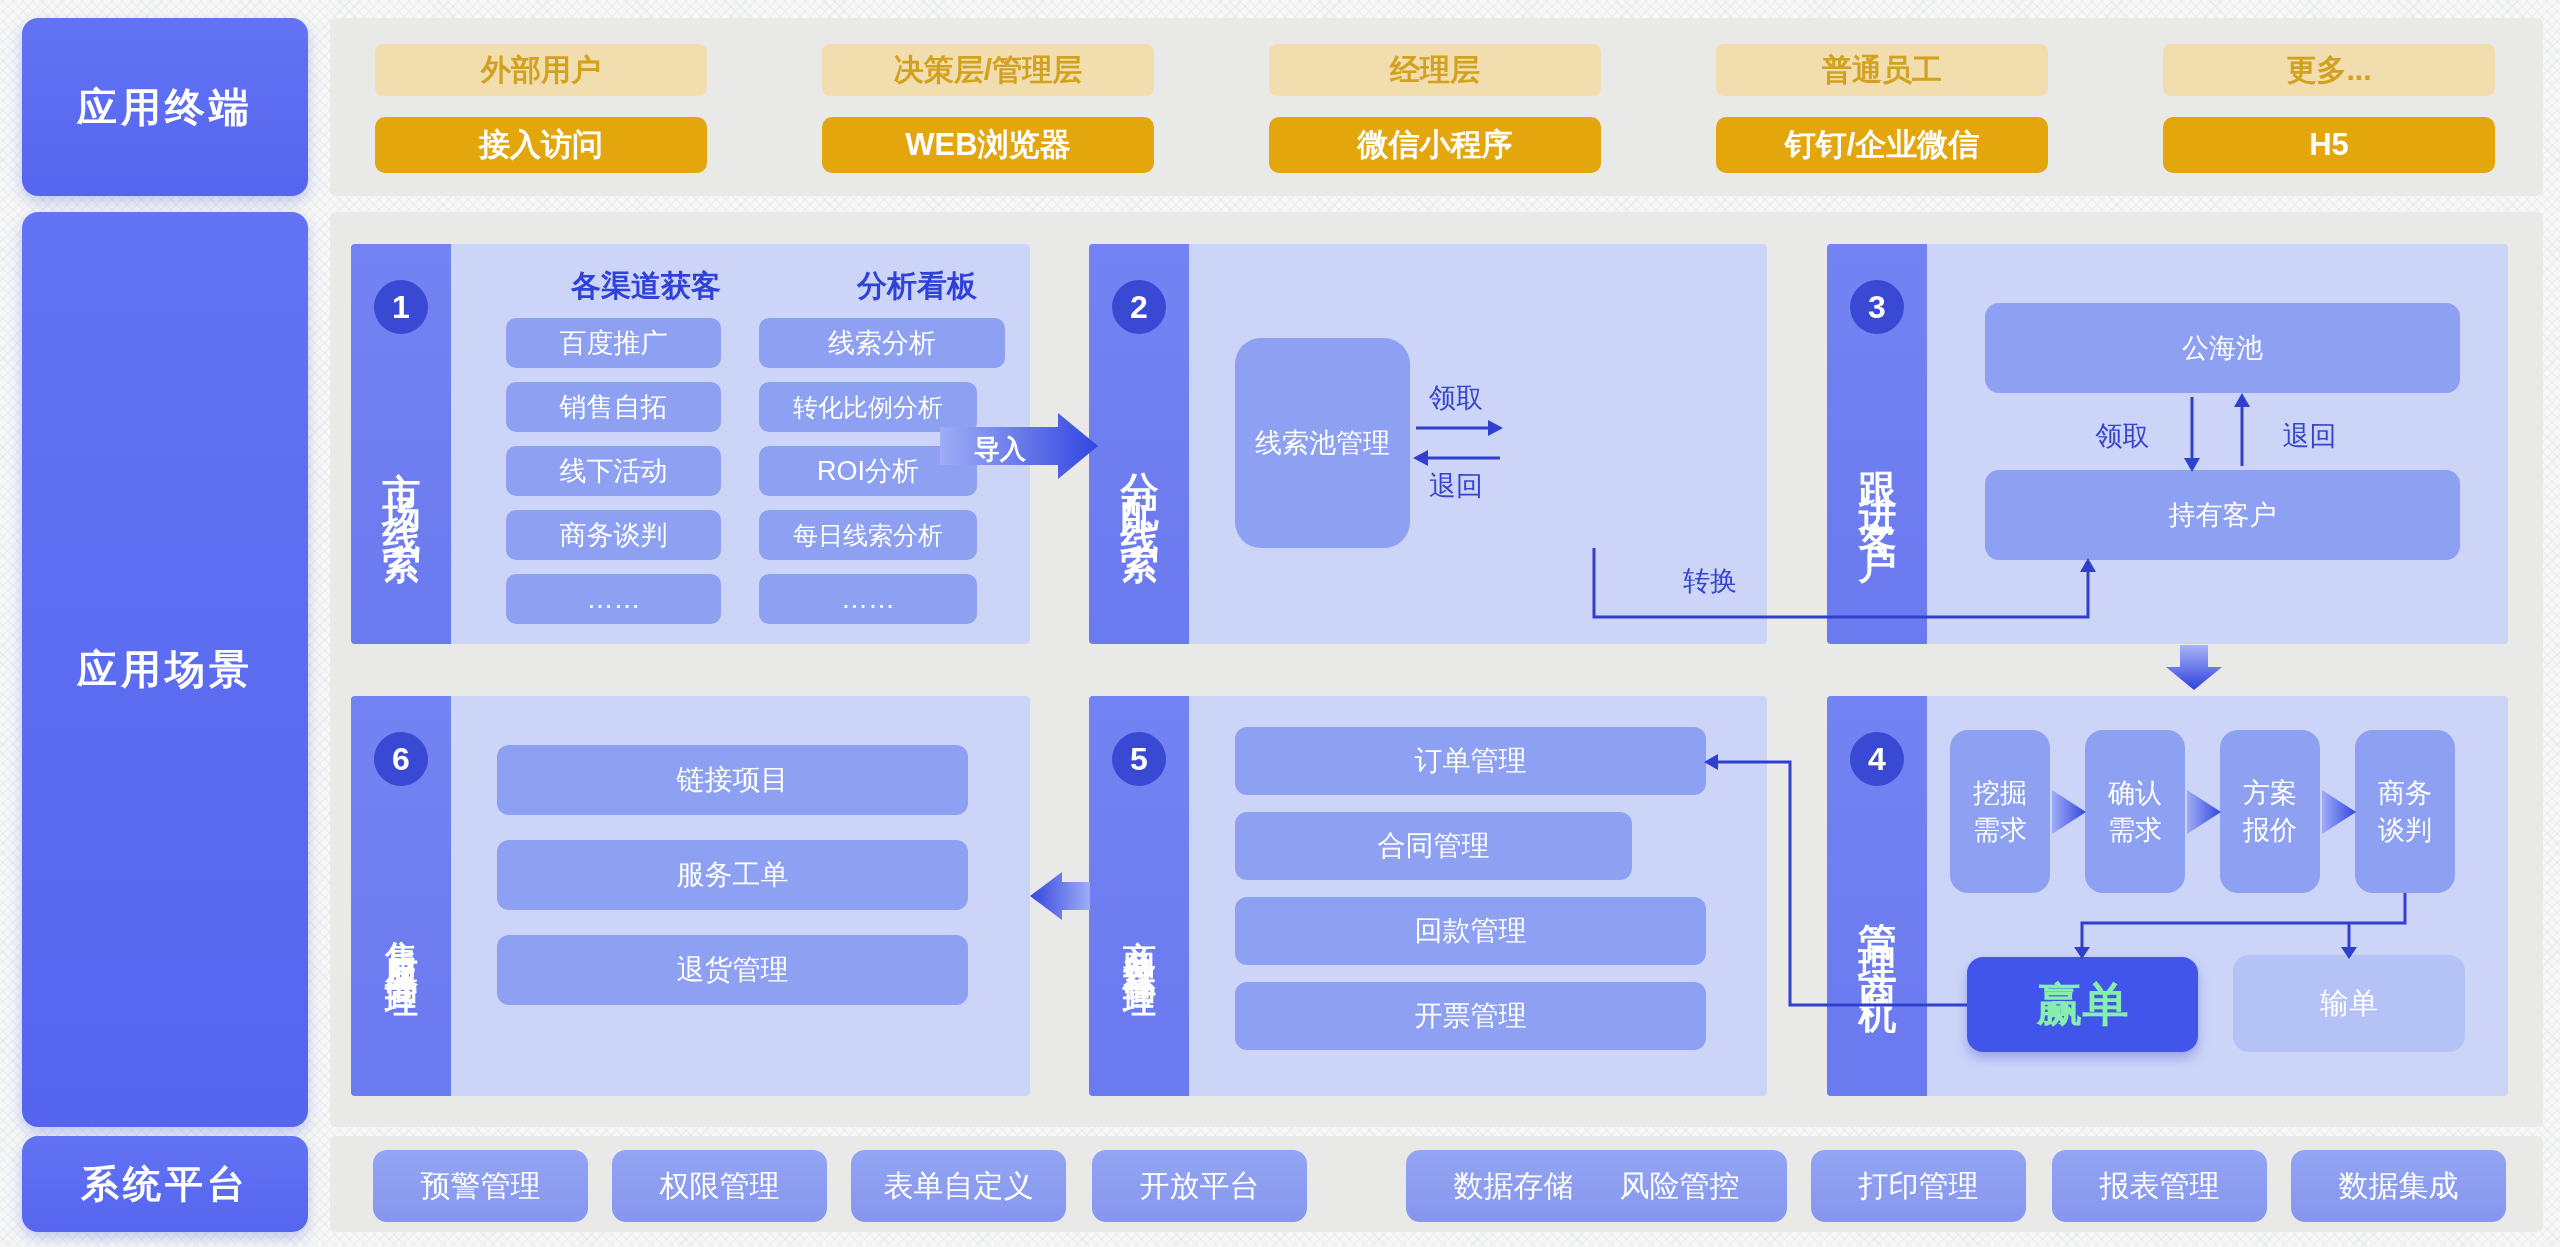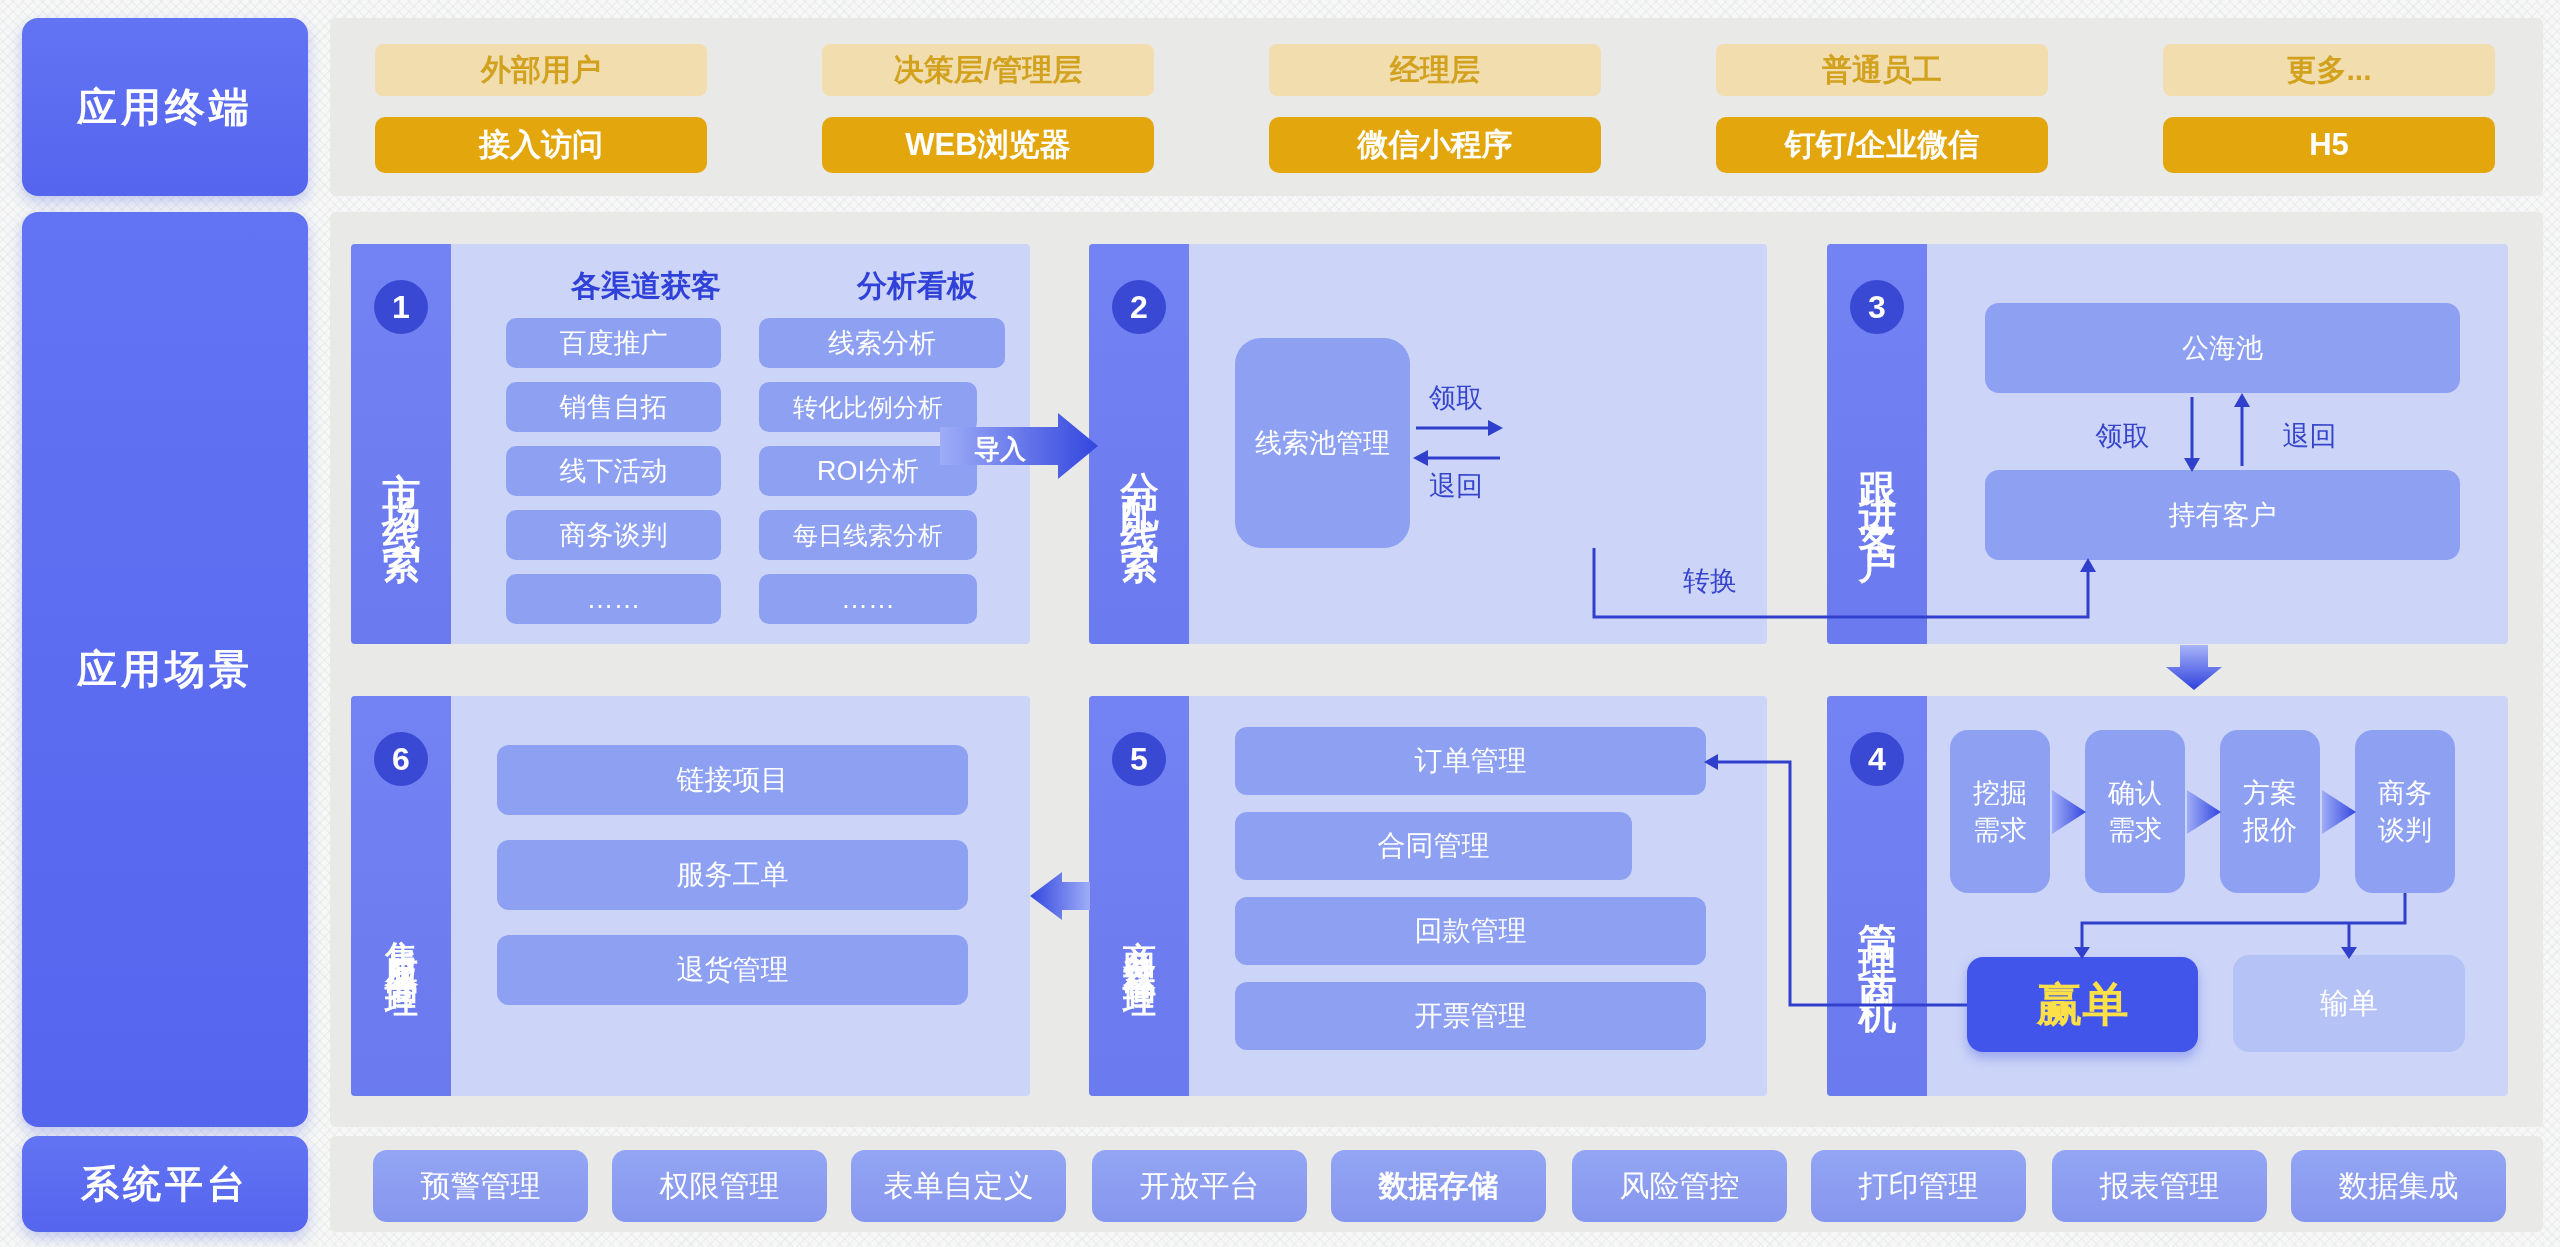--- a/index.html
+++ b/index.html
@@ -29,21 +29,21 @@
   .t4{font-size:38px;letter-spacing:24px;}
   .t6{font-size:33px;letter-spacing:9px;}
   .colhdr{position:absolute;z-index:3;color:#2f41d8;font-size:30px;font-weight:bold;text-align:right;}
   .item{position:absolute;z-index:3;background:#8da0f2;border-radius:10px;color:#fff;
     display:flex;align-items:center;justify-content:center;font-size:27px;}
   .bigbox{position:absolute;z-index:3;background:#8da0f2;color:#fff;display:flex;align-items:center;justify-content:center;}
   .flbl{position:absolute;z-index:6;color:#3644cc;font-size:27px;text-align:center;}
   .stage{position:absolute;z-index:3;width:100px;height:163px;border-radius:18px;background:#8da0f2;color:#fff;
     font-size:27px;display:flex;align-items:center;justify-content:center;text-align:center;line-height:1.35;
     padding:0 18px;box-sizing:border-box;}
-  .winbox{position:absolute;z-index:3;background:#4155ea;border-radius:16px;color:#fde047;font-size:46px;font-weight:bold;
+  .winbox{position:absolute;z-index:3;background:#4155ea;border-radius:16px;color:#86efac;font-size:46px;font-weight:bold;
     display:flex;align-items:center;justify-content:center;box-shadow:0 6px 12px rgba(60,75,220,.35);}
   .losebox{position:absolute;z-index:3;background:#b5c2f6;border-radius:16px;color:#fff;font-size:29px;
     display:flex;align-items:center;justify-content:center;}
   .platbox{position:absolute;z-index:2;top:1150px;width:215px;height:72px;border-radius:14px;
     background:linear-gradient(180deg,#93a5f3,#8696ee);color:#fff;font-size:30px;
     display:flex;align-items:center;justify-content:center;}
   .implbl{position:absolute;z-index:6;color:#fff;font-size:26px;font-weight:bold;text-align:center;}
   #wires{position:absolute;left:0;top:0;z-index:5;pointer-events:none;}
 </style>
 </head>
@@ -156,21 +156,21 @@
   <div class="stage" style="left:2355px;top:730px;">商务谈判</div>
   <div class="winbox" style="left:1967px;top:957px;width:231px;height:95px;">赢单</div>
   <div class="losebox" style="left:2233px;top:955px;width:232px;height:97px;">输单</div>
 
   <div class="implbl" style="left:945px;top:432px;width:110px;">导入</div>
 
   <div class="platbox" style="left:373px;">预警管理</div>
   <div class="platbox" style="left:612px;">权限管理</div>
   <div class="platbox" style="left:851px;">表单自定义</div>
   <div class="platbox" style="left:1092px;">开放平台</div>
-  <div class="platbox" style="left:1331px;font-weight:bold;">数据存储</div>
+  <div class="platbox" style="left:1406px;">数据存储</div>
   <div class="platbox" style="left:1572px;">风险管控</div>
   <div class="platbox" style="left:1811px;">打印管理</div>
   <div class="platbox" style="left:2052px;">报表管理</div>
   <div class="platbox" style="left:2291px;">数据集成</div>
 
   <svg id="wires" width="2560" height="1247" viewBox="0 0 2560 1247">
     <defs>
       <linearGradient id="gR" x1="0" y1="0" x2="1" y2="0">
         <stop offset="0" stop-color="#9fadf7"></stop>
           <stop offset="1" stop-color="#3346de"></stop>

